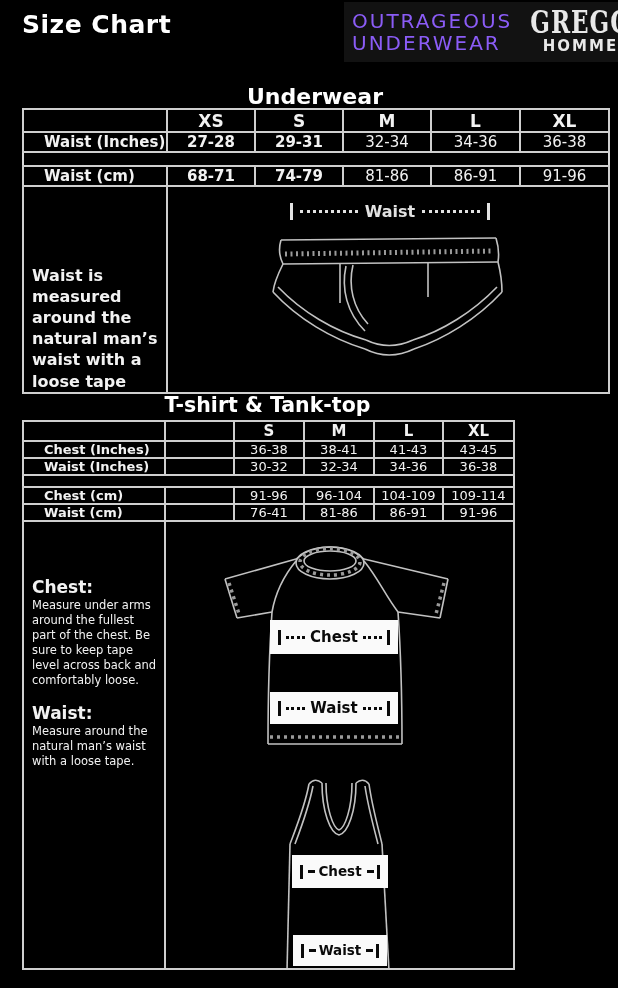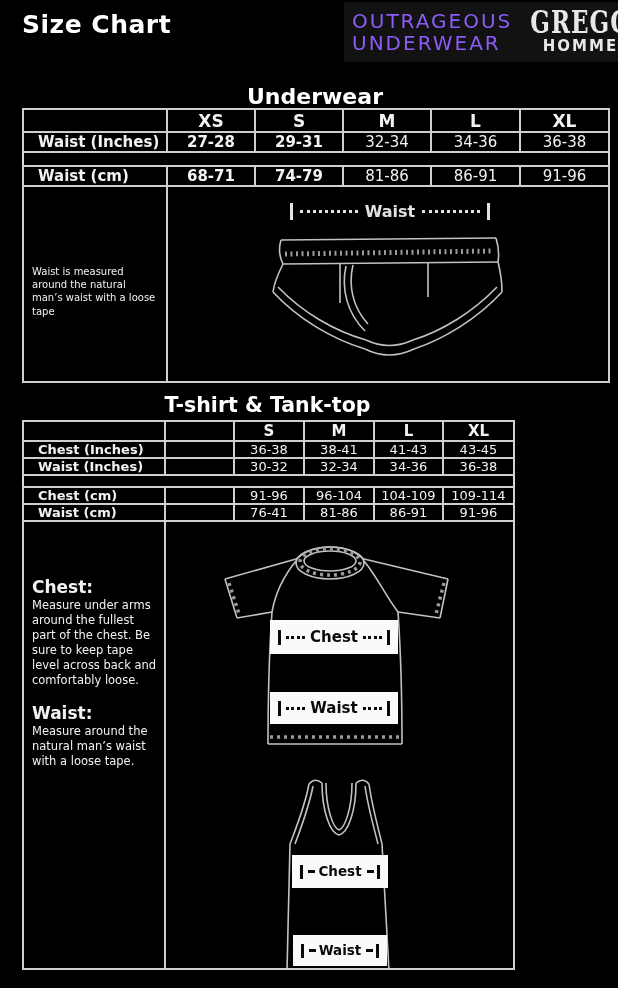--- a/index.html
+++ b/index.html
@@ -24,31 +24,31 @@
   
   .sec-title{font-weight:bold;color:#fff;text-align:center;}
   .uw-title{left:22px;top:84px;width:586px;font-size:22px;}
   .ts-title{left:22px;top:393px;width:491px;font-size:20.5px;}
 
   
   table{border-collapse:collapse;table-layout:fixed;border:2px solid #d9d9d9;}
   td,th{border:2px solid #cfcfcf;padding:0;overflow:hidden;white-space:nowrap;color:#f2f2f2;}
   th{font-weight:bold;text-align:center;}
   td.val{text-align:center;font-weight:normal;}
-  td.lab{text-align:left;padding-left:14px;font-weight:bold;}
+  td.lab{text-align:left;padding-left:20px;font-weight:bold;}
   td.spc{border-left:none;border-right:none;}
   td.bold{font-weight:bold;}
   td.note-cell{vertical-align:top;white-space:normal;}
   td.diagram-cell{position:relative;padding:0;}
 
   .uw-table{left:22px;top:108px;width:586px;}
   .uw-table th{font-size:17px;}
   .uw-table td.lab{font-size:15px;}
   .uw-table td.val{font-size:15px;}
-  .uw-note{padding:78px 8px 0 8px;font-size:10px;line-height:1.32;font-weight:normal;white-space:normal;}
+  .uw-note{padding:78px 8px 0 8px;font-size:16px;line-height:1.32;font-weight:bold;white-space:normal;}
 
   .ts-table{left:22px;top:420px;width:491px;}
   .ts-table th{font-size:15px;}
   .ts-table td.lab{font-size:13px;}
   .ts-table td.val{font-size:13px;}
   .ts-note{padding:54px 6px 0 8px;font-size:11.5px;line-height:1.3;font-weight:normal;white-space:normal;}
   .ts-note .nh{font-weight:bold;font-size:17px;margin-top:14px;}
   .ts-note .nh:first-child{margin-top:0;}
 
   

